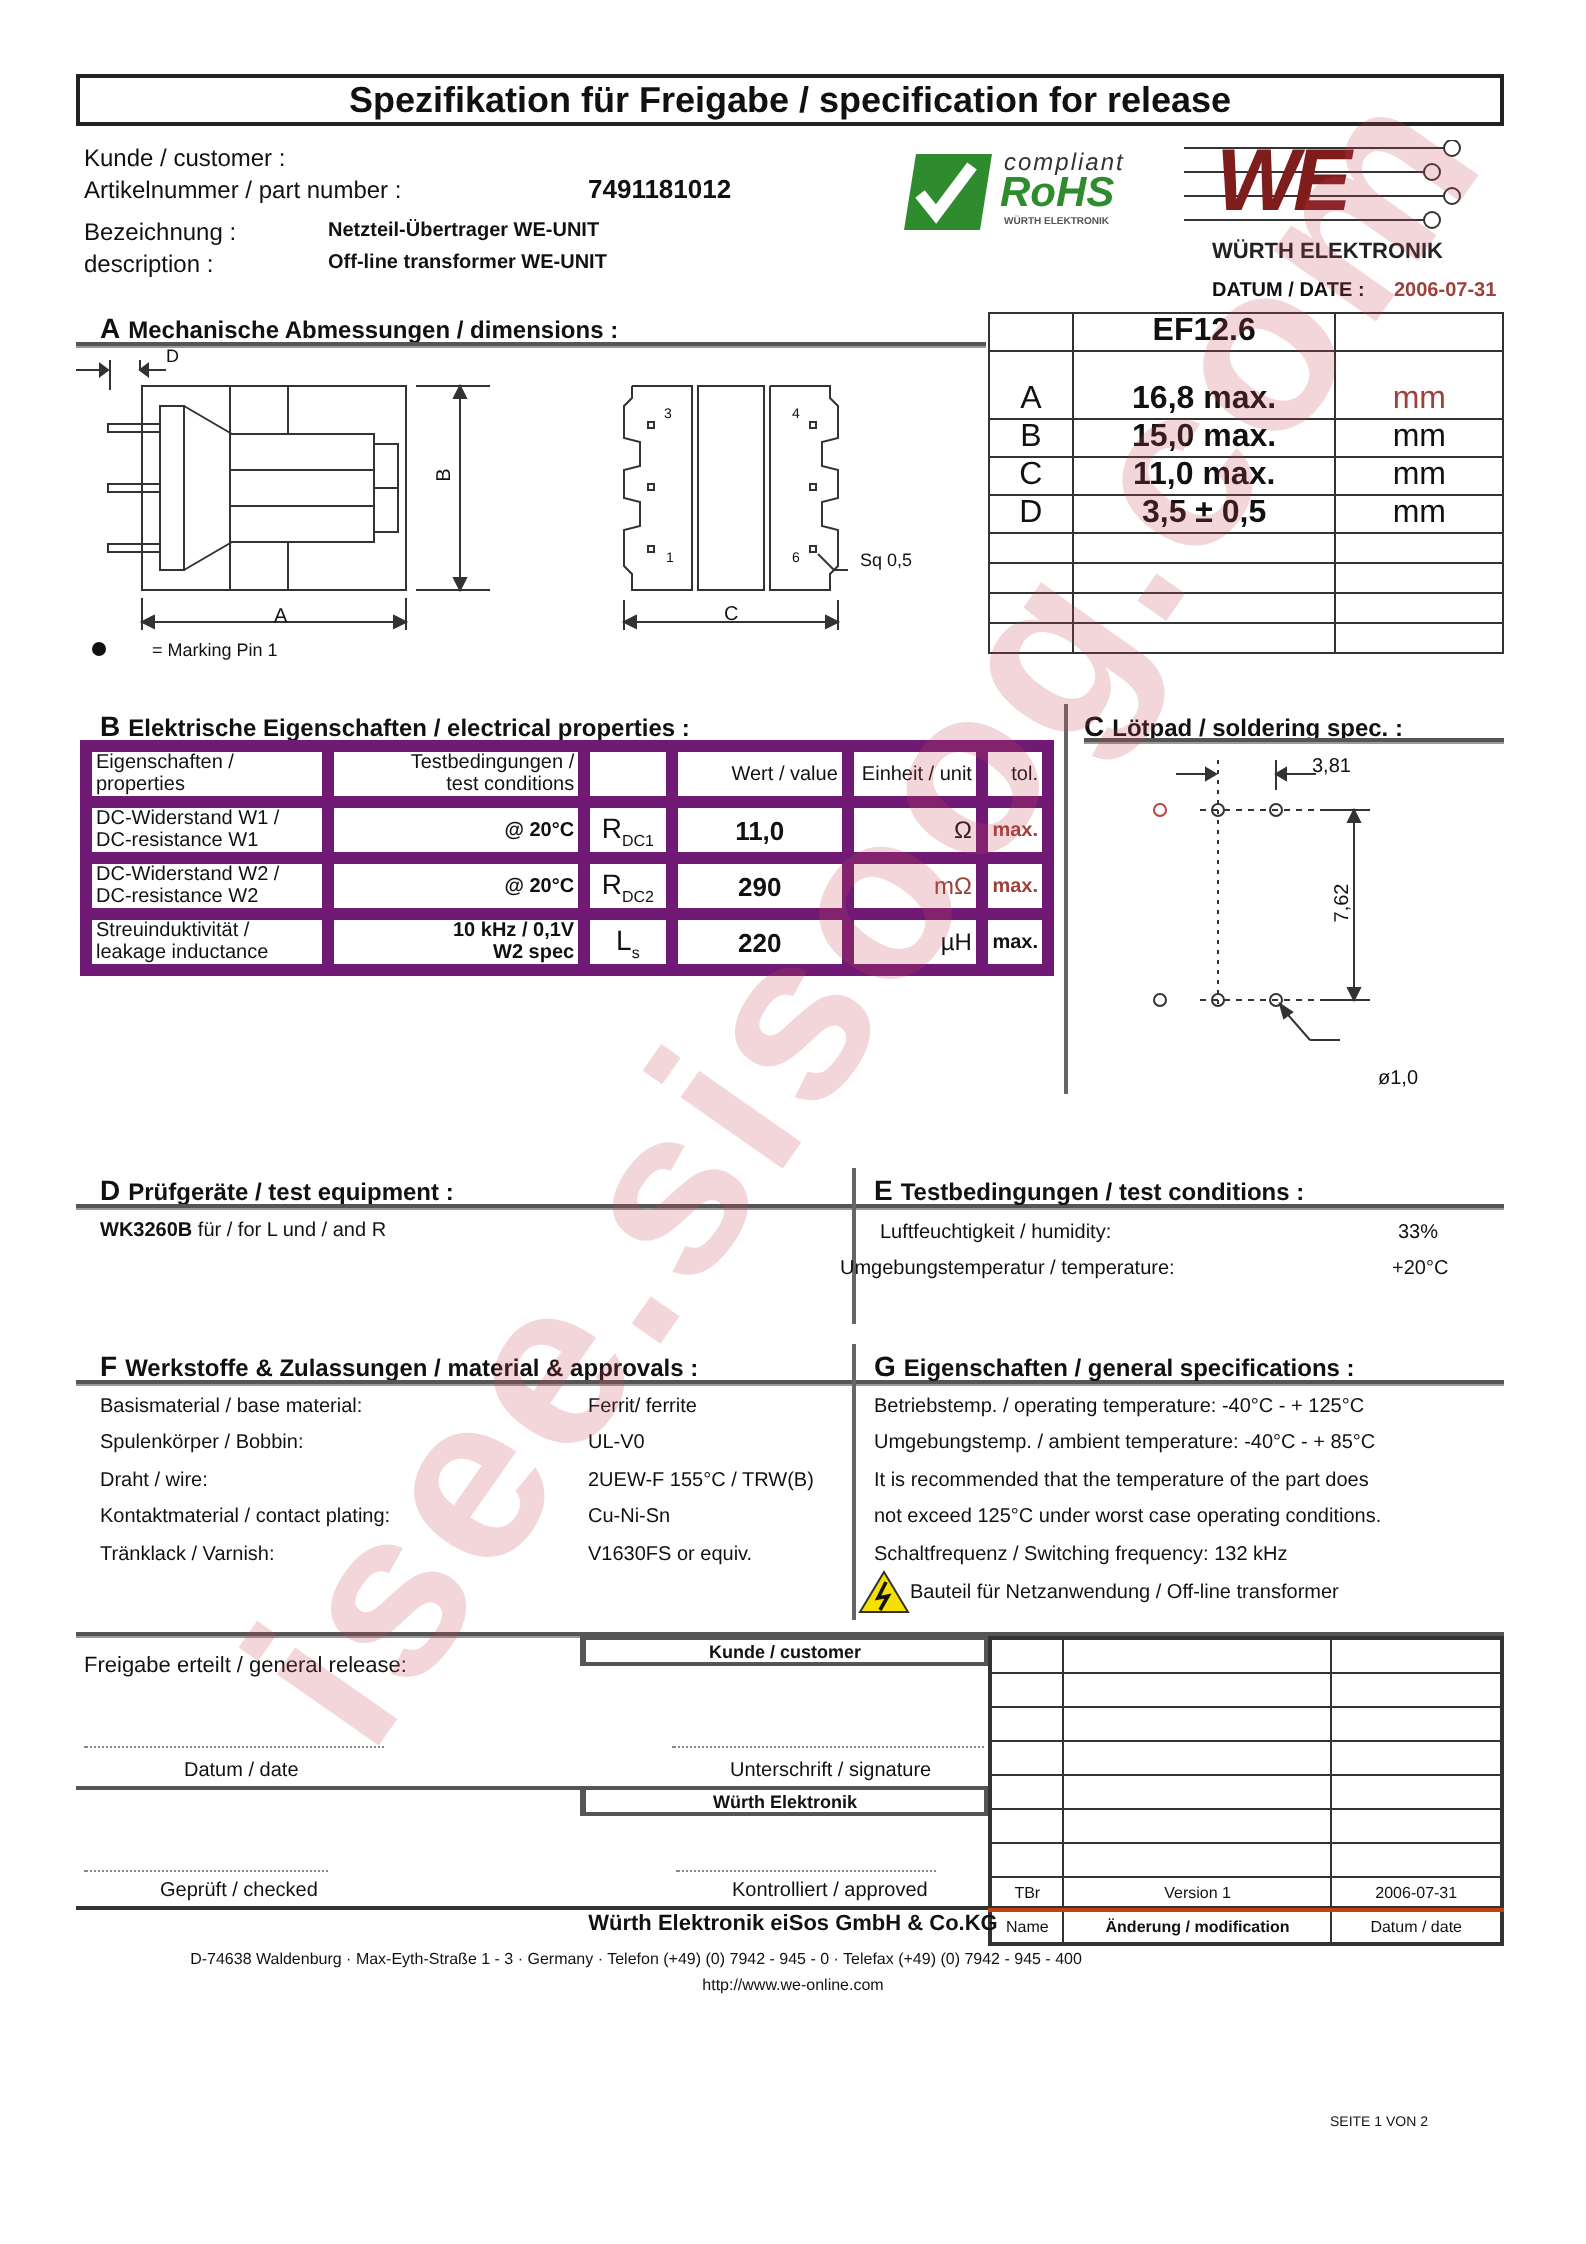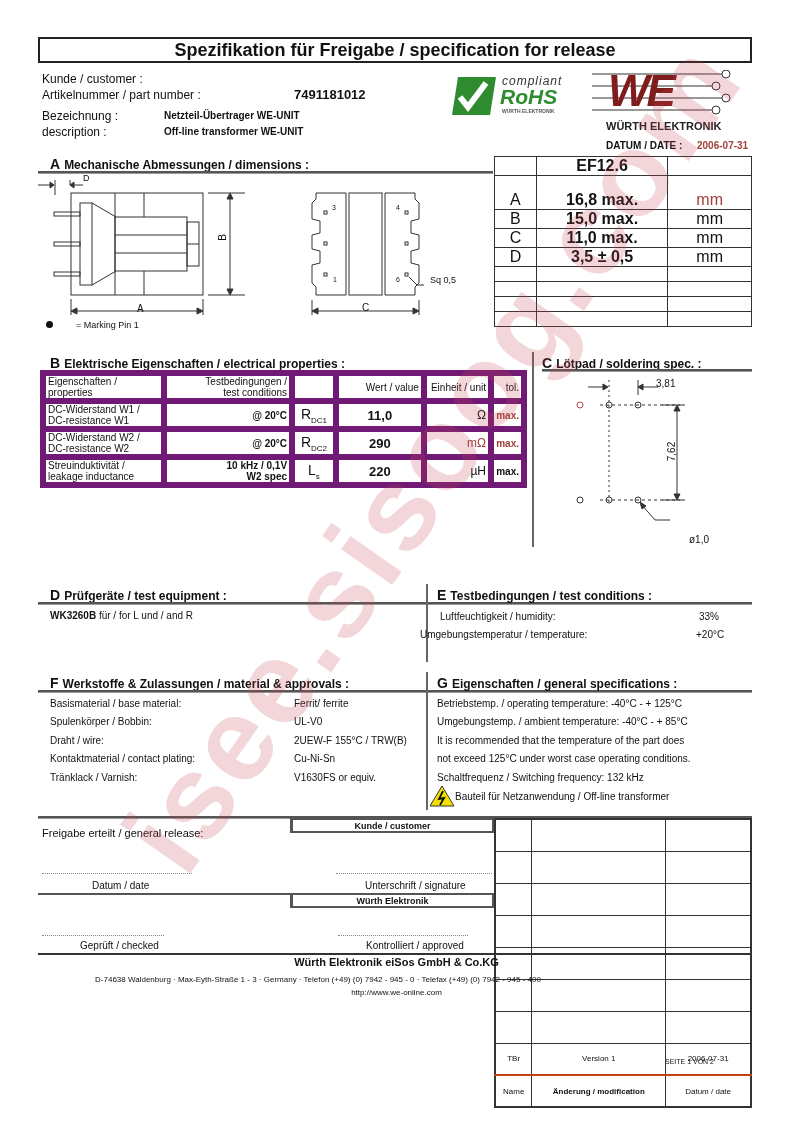--- a/index.html
+++ b/index.html
@@ -13,21 +13,21 @@
   .sec-title .letter { font-size: 14px; margin-right: 4px; }
   .rule { height: 0; border-top: 2px solid #555; border-bottom: 1px solid #999; }
   table { border-collapse: collapse; }
   .dim-table td { border: 1px solid #333; font-size: 16px; text-align: center; height: 15px; }
   .ep-table td { border: 6px solid #701a75; font-size: 10px; height: 24px; padding: 0 2px; }
   .ep-table td.c { text-align: right; }
   .ep-table td.big { font-size: 13px; font-weight: bold; text-align: center; }
   .ep-table td.sym { font-size: 14px; text-align: center; }
   .red { color: #a0403a; }
   .row-text { font-size: 10px; }
-  .rev-table td { border: 1px solid #333; font-size: 8px; text-align: center; height: 32px; }
+  .rev-table td { border: 1px solid #333; font-size: 8px; text-align: center; height: 17px; }
   .sign-label { font-size: 10px; }
   .dots { border-top: 1px dotted #888; height: 0; }
   .boxhead { border: 2px solid #555; border-left-width: 3px; font-size: 9px; font-weight: bold; text-align: center; height: 15px; line-height: 12px; }
   .watermark { position: absolute; left: -40px; top: 420px; width: 900px; transform: rotate(-55deg); transform-origin: center; font-size: 118px; font-weight: bold; color: rgba(200,70,80,0.22); letter-spacing: 4px; white-space: nowrap; pointer-events: none; text-align: center; }
 </style>
 </head>
 <body>
 
 <div class="abs title-box">Spezifikation für Freigabe / specification for release</div>
 

